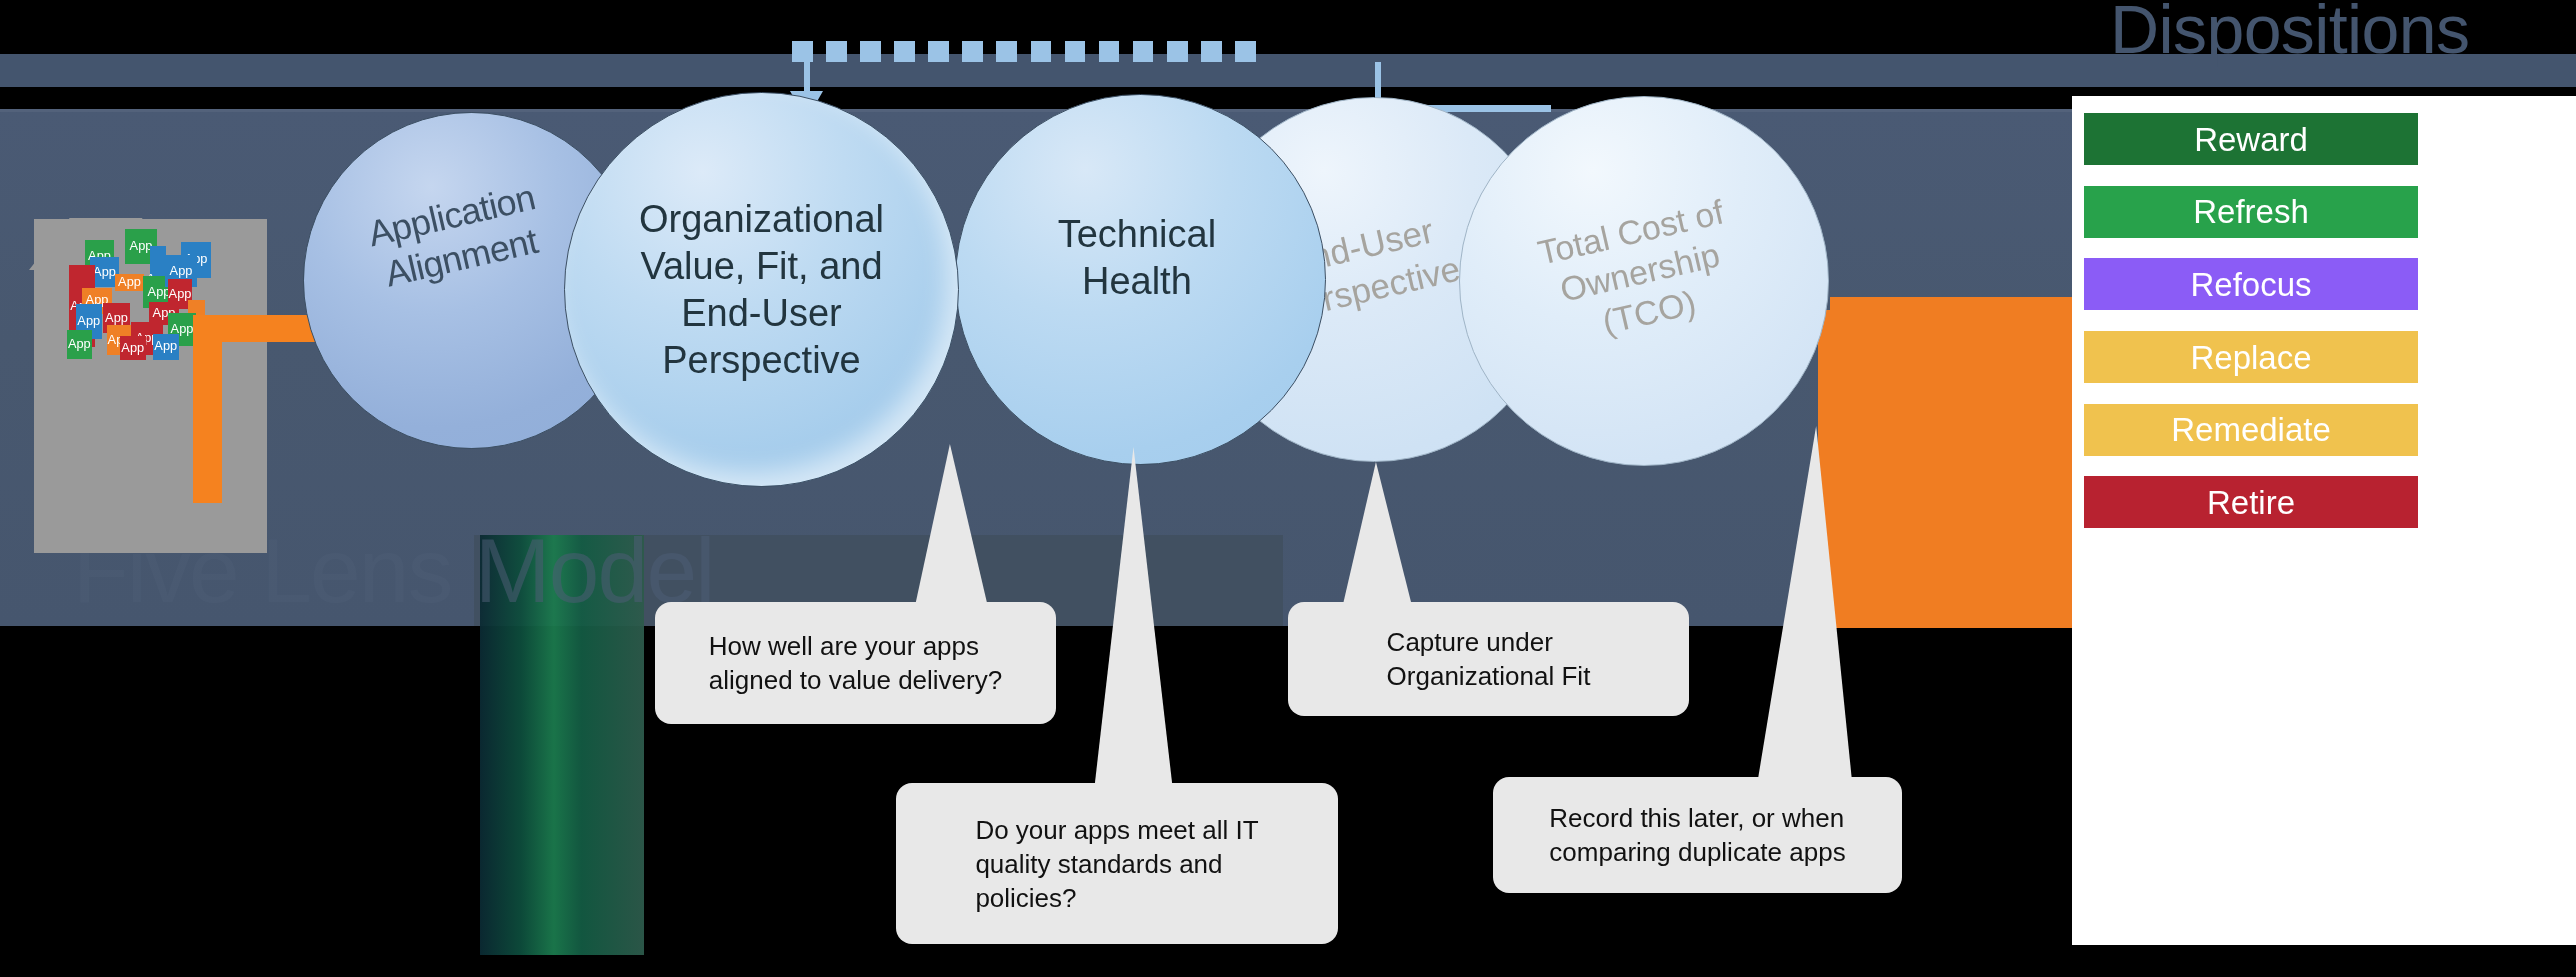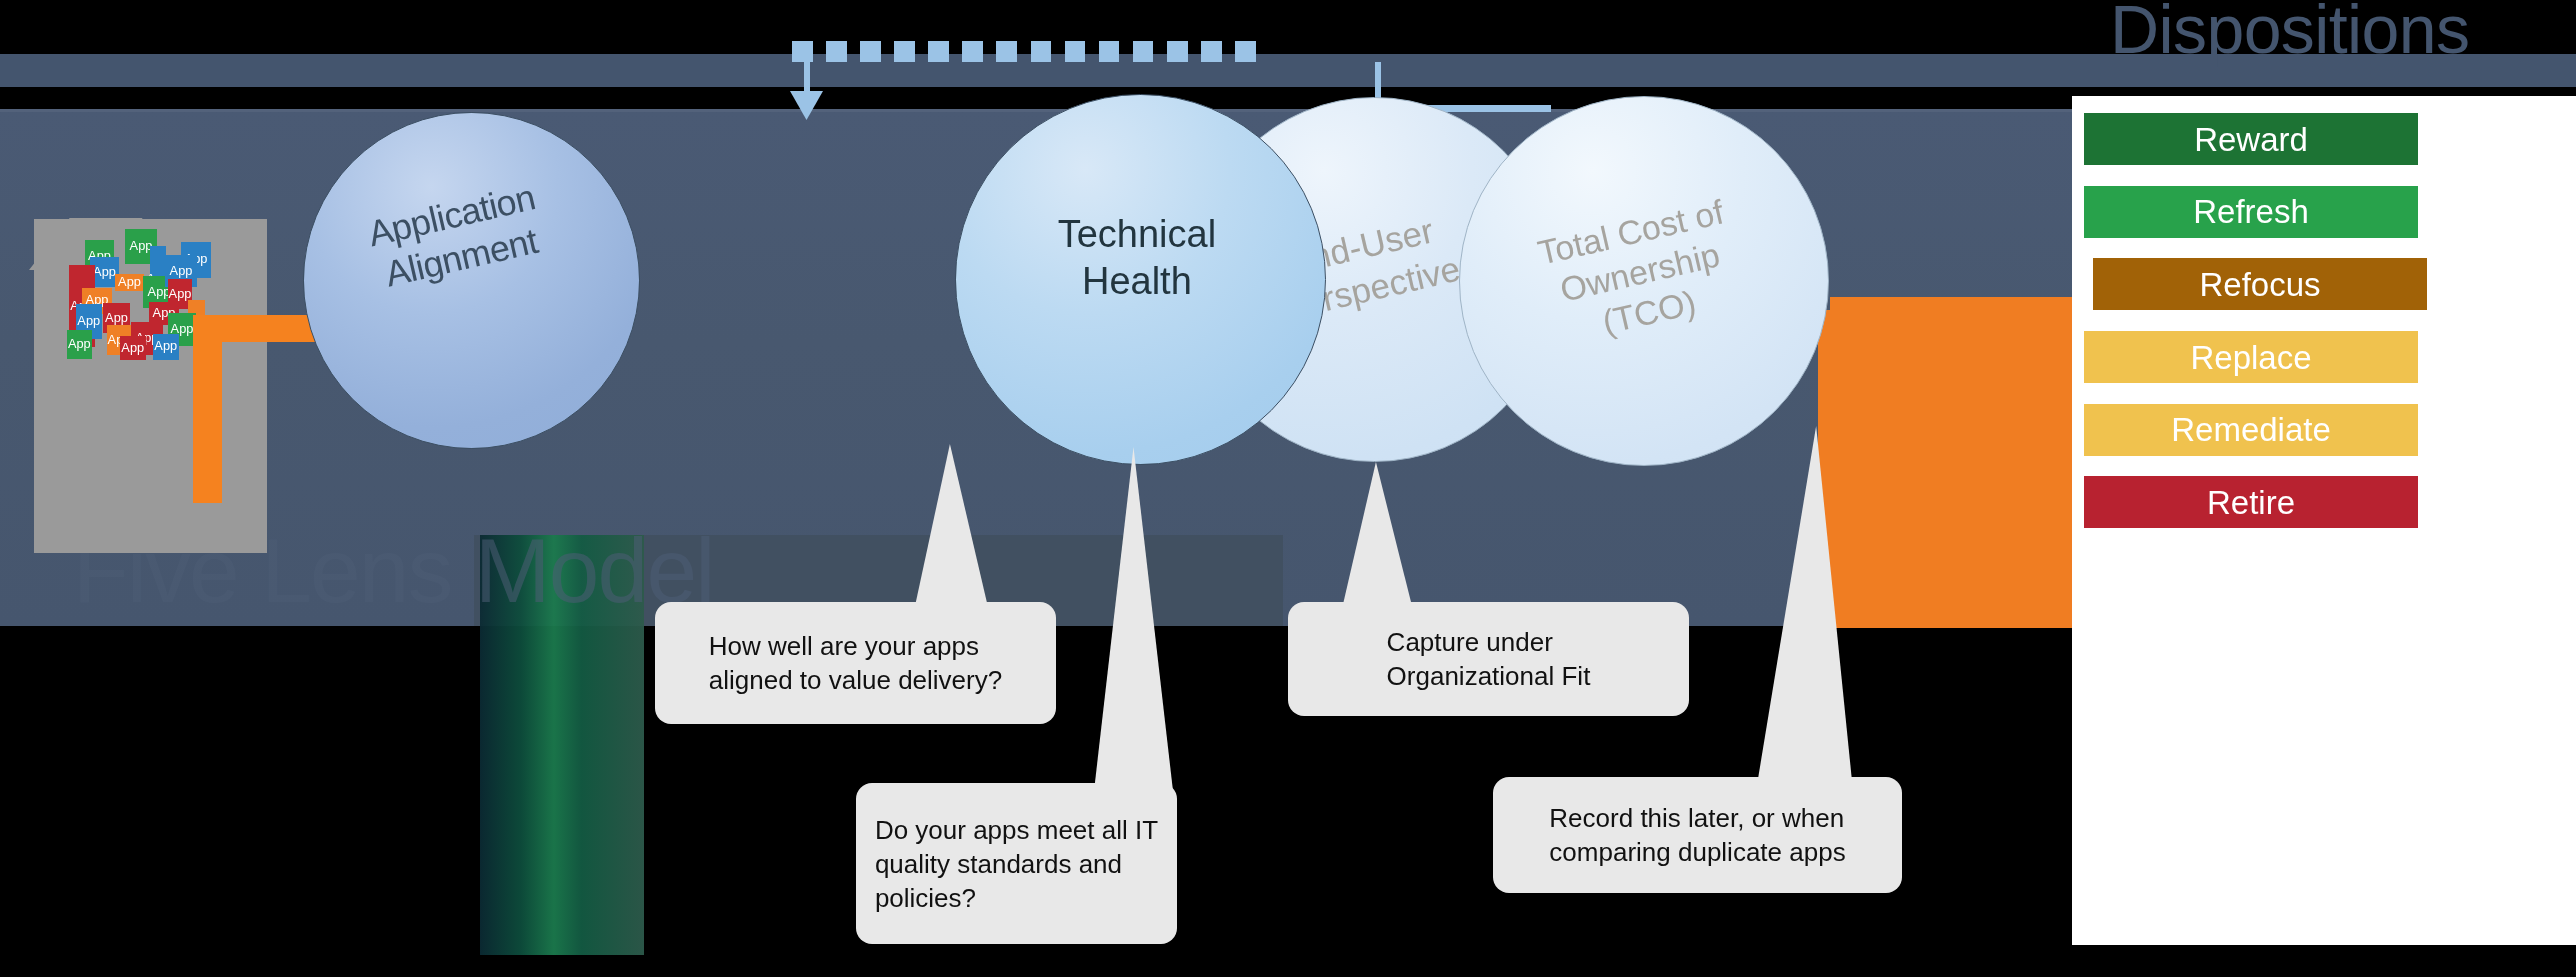--- a/index.html
+++ b/index.html
@@ -247,47 +247,50 @@
   </div>
   <div class="circle c4">
     <div class="clabel">End-User<br>Perspective</div>
   </div>
   <div class="circle c5">
     <div class="clabel">Total Cost of<br>Ownership<br>(TCO)</div>
   </div>
   <div class="circle c3">
     <div class="clabel">Technical<br>Health</div>
   </div>
+  <div class="circle c2">
+    <div class="clabel">Organizational<br>Value, Fit, and<br>End-User<br>Perspective</div>
+  </div>
 
   <div class="callout">
     <div class="tail" style="left:912px; top:444px; width:79px; height:176px; clip-path:polygon(48% 0, 100% 100%, 0 100%);"></div>
     <div class="bubble" style="left:655px; top:602px; width:401px; height:122px;">How well are your apps<br>aligned to value delivery?</div>
   </div>
 
   <div class="callout">
     <div class="tail" style="left:1094px; top:447px; width:79px; height:344px; clip-path:polygon(50% 0, 100% 100%, 0 100%);"></div>
-    <div class="bubble" style="left:856px; top:783px; width:321px; height:161px;">Do your apps meet all IT<br>quality standards and<br>policies?</div>
+    <div class="bubble" style="left:896px; top:783px; width:442px; height:161px;">Do your apps meet all IT<br>quality standards and<br>policies?</div>
   </div>
 
   <div class="callout">
     <div class="tail" style="left:1338px; top:462px; width:79px; height:164px; clip-path:polygon(48% 0, 100% 100%, 0 100%);"></div>
     <div class="bubble" style="left:1288px; top:602px; width:401px; height:114px;">Capture under<br>Organizational Fit</div>
   </div>
 
   <div class="callout">
     <div class="tail" style="left:1756px; top:426px; width:97px; height:365px; clip-path:polygon(62% 0, 100% 100%, 0 100%);"></div>
     <div class="bubble" style="left:1493px; top:777px; width:409px; height:116px;">Record this later, or when<br>comparing duplicate apps</div>
   </div>
 
   <div class="disp-title">Dispositions</div>
   <div class="disp-panel">
     <div class="disp-list" id="disp-list">
         <div class="disp-item" style="background: rgb(29, 115, 52);">Reward</div>
         <div class="disp-item" style="background: rgb(40, 162, 75);">Refresh</div>
-        <div class="disp-item" style="background: #a16207; margin-left: 9px;">Refocus</div>
+        <div class="disp-item" style="background: #8b5cf6;">Refocus</div>
         <div class="disp-item" style="background: rgb(240, 194, 78);">Replace</div>
         <div class="disp-item" style="background: rgb(240, 194, 78); text-align: center;">Remediate</div>
         <div class="disp-item" style="background: rgb(184, 34, 48);">Retire</div>
       </div>
   </div>
 
 </div>
 
 
 </body></html>

